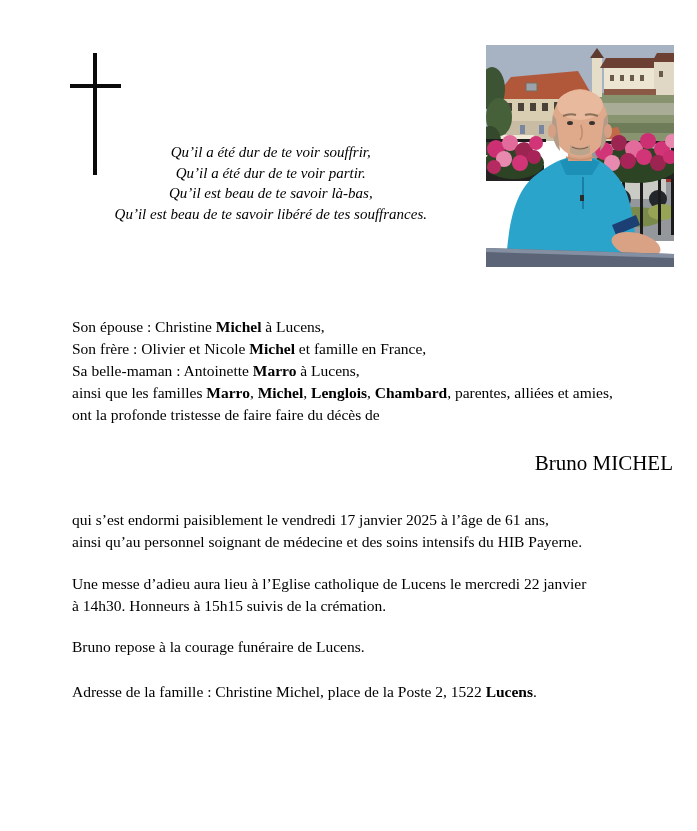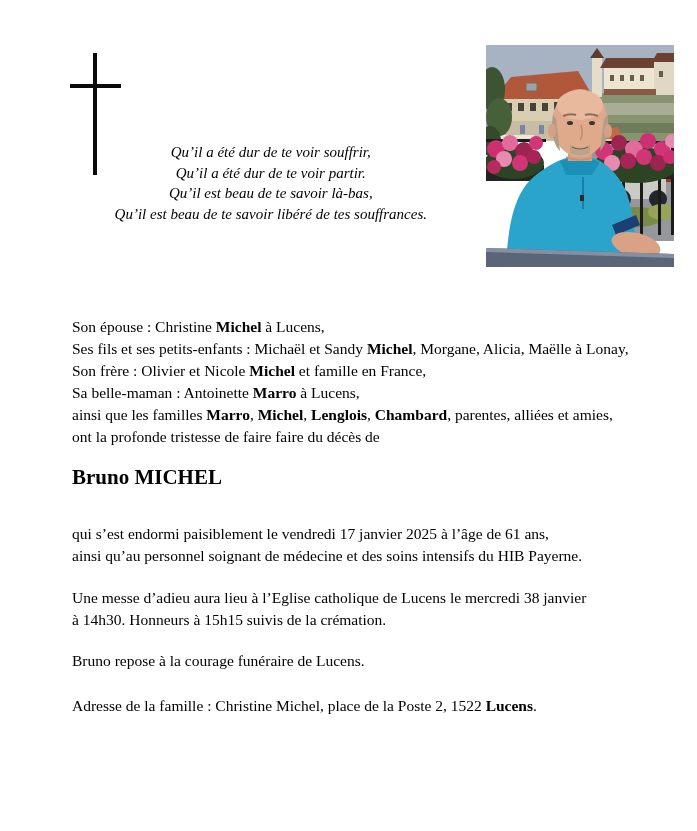--- a/index.html
+++ b/index.html
@@ -21,22 +21,22 @@
   .photo svg{display:block;width:188px;height:222px;}
   
   .content{
     position:absolute;left:72px;top:316px;width:601px;
     font-size:15.5px;line-height:22px;
   }
   .line{white-space:nowrap;}
   .line.indent{padding-left:15px;}
   .b{font-weight:bold;font-family:Liberation Serif, serif;}
   .name{
-    text-align:left;font-weight:bold;font-size:21px;line-height:26px;
-    margin-top:16px;white-space:nowrap;
+    text-align:right;font-weight:normal;font-size:21px;line-height:26px;
+    margin-top:24px;white-space:nowrap;
   }
   .para1{margin-top:33px;}
   .para2{margin-top:20px;}
   .para3{margin-top:19px;}
   .para4{margin-top:23px;}
 </style>
 </head>
 <body>
 
 <div class="cross">
@@ -171,30 +171,29 @@
     <path d="M80,112 Q94,118 108,112" stroke="#c89272" stroke-width="1.5" fill="none"></path>
 
     <polygon points="0,203 188,209 188,222 0,222" fill="#5c6577"></polygon>
     <polygon points="0,203 188,209 188,213 0,207" fill="#8490a2"></polygon>
   </svg>
 </div>
 
 <div class="content">
   <div>
       <div class="line"><span>Son épouse : Christine </span><span class="b">Michel</span><span> à Lucens,</span></div>
-      <div class="line"><span>Ses fils et ses petits-enfants : Michaël et Sandy </span><span class="b">Michel</span><span>, Morgane, Alicia, Maëlle à Lonay,</span></div>
       <div class="line"><span>Son frère : Olivier et Nicole </span><span class="b">Michel</span><span> et famille en France,</span></div>
       <div class="line"><span>Sa belle-maman : Antoinette </span><span class="b">Marro</span><span> à Lucens,</span></div>
       <div class="line"><span>ainsi que les familles </span><span class="b">Marro</span><span>, </span><span class="b">Michel</span><span>, </span><span class="b">Lenglois</span><span>, </span><span class="b">Chambard</span><span>, parentes, alliées et amies,</span></div>
       <div class="line"><span>ont la profonde tristesse de faire faire du décès de</span></div>
     </div>
   <div class="name">Bruno MICHEL</div>
   <div class="para1">
       <div class="line">qui s’est endormi paisiblement le vendredi 17 janvier 2025 à l’âge de 61 ans,</div>
       <div class="line">ainsi qu’au personnel soignant de médecine et des soins intensifs du HIB Payerne.</div>
     </div>
   <div class="para2">
-      <div class="line">Une messe d’adieu aura lieu à l’Eglise catholique de Lucens le mercredi 38 janvier</div>
+      <div class="line">Une messe d’adieu aura lieu à l’Eglise catholique de Lucens le mercredi 22 janvier</div>
       <div class="line">à 14h30. Honneurs à 15h15 suivis de la crémation.</div>
     </div>
   <div class="para3 line">Bruno repose à la courage funéraire de Lucens.</div>
   <div class="para4 line"><span>Adresse de la famille : Christine Michel, place de la Poste 2, 1522 </span><span class="b">Lucens</span><span>.</span></div>
 </div>
 
 </body></html>

